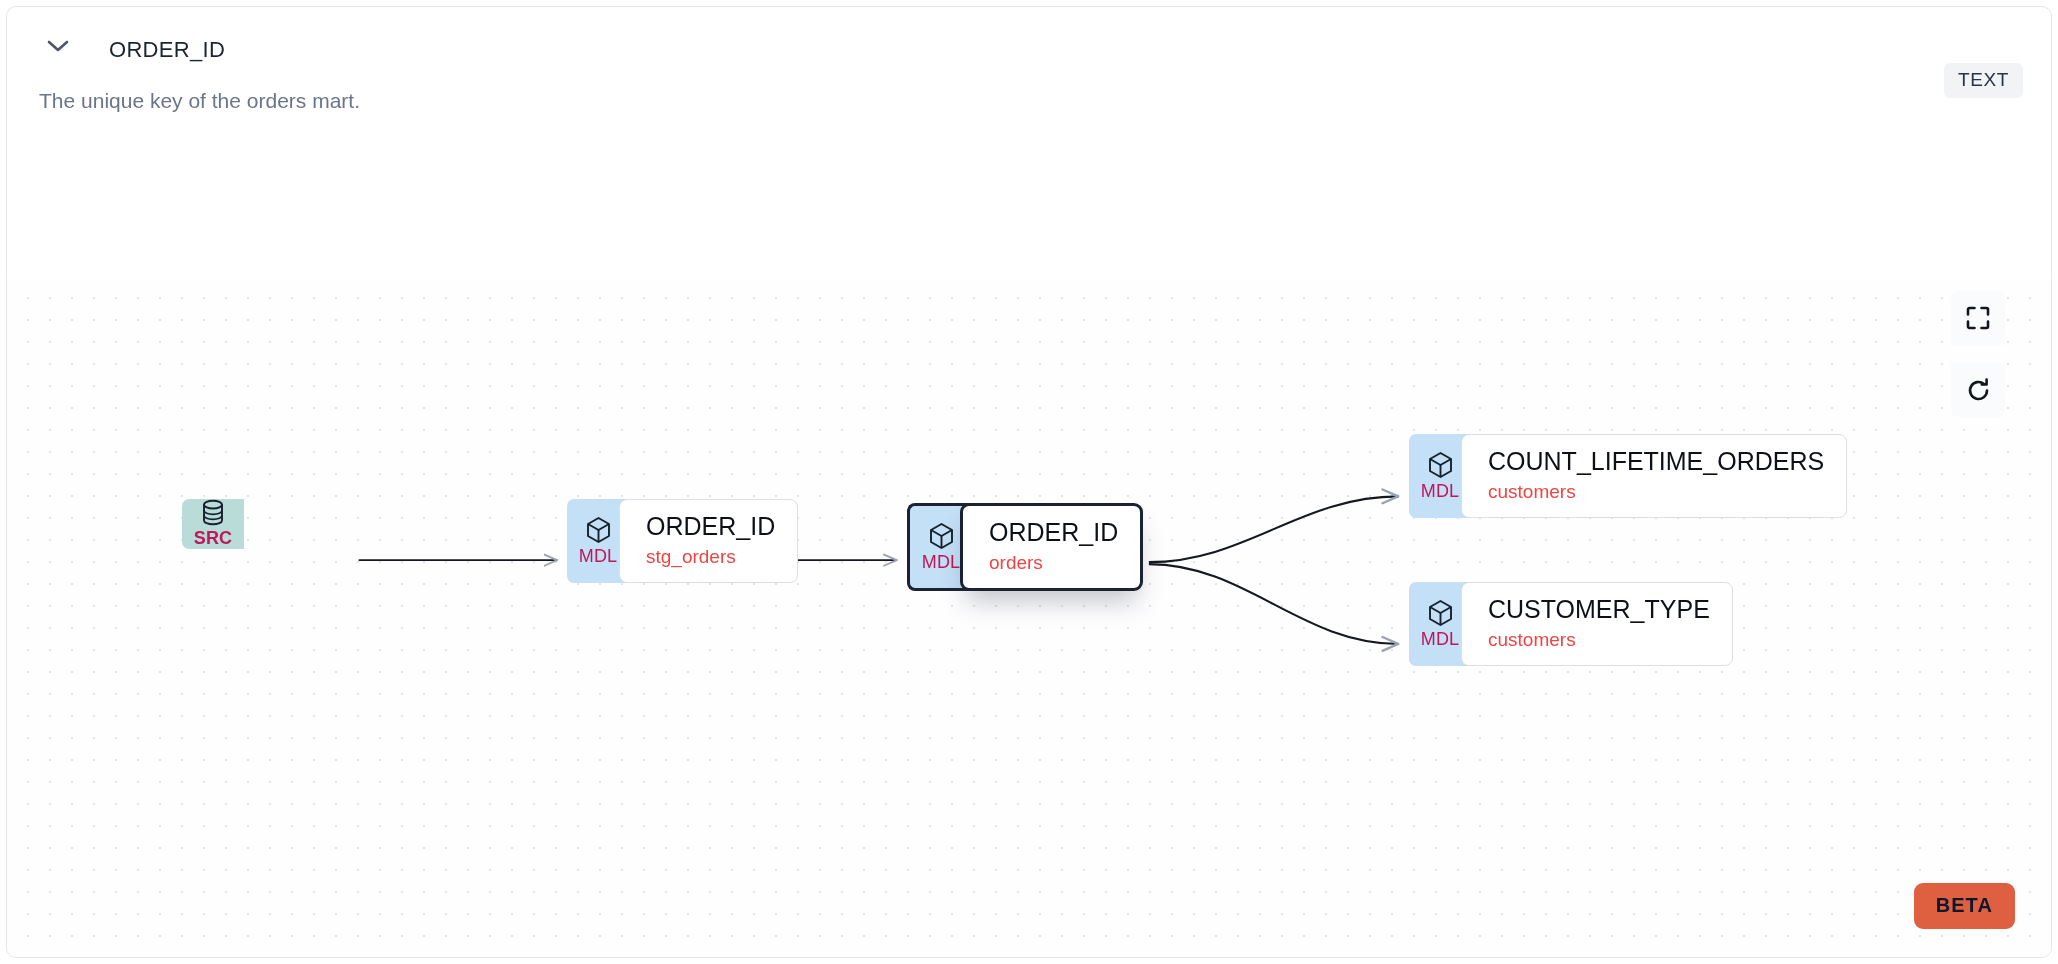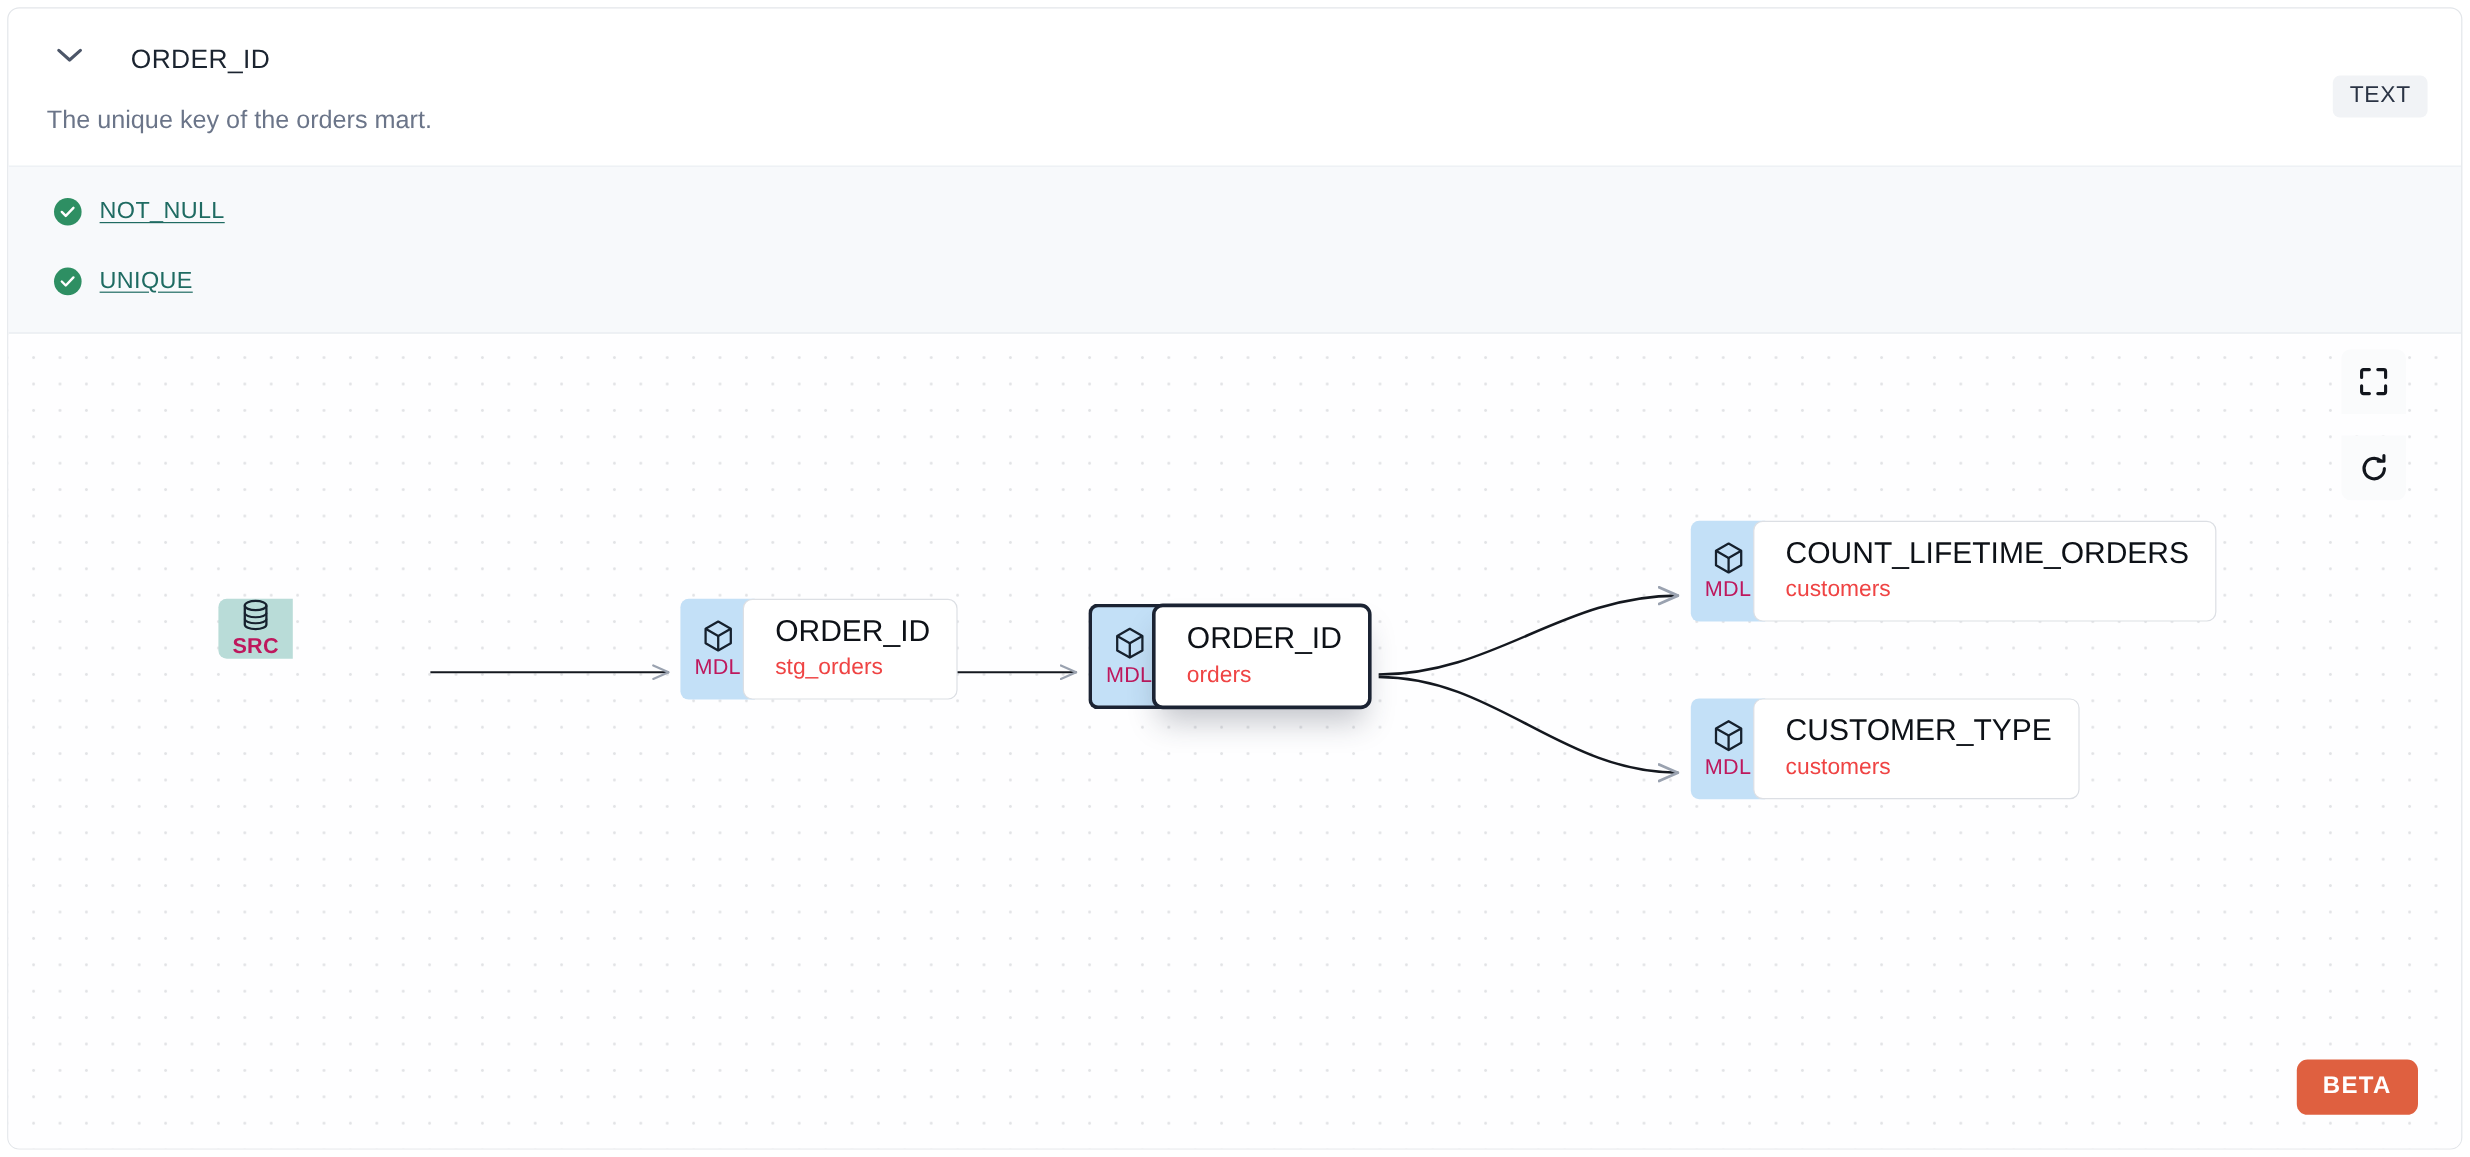--- a/index.html
+++ b/index.html
@@ -193,21 +193,21 @@
     cursor: pointer;
   }
   .ctrl-btn + .ctrl-btn { margin-top: 18px; }
   .ctrl-btn svg { display: block; }
 
   
   .beta {
     position: absolute;
     right: 36px; bottom: 28px;
     background: #df6040;
-    color: #ffffff;
+    color: #0f172a;
     font-size: 20px;
     font-weight: bold;
     letter-spacing: 1.1px;
     padding: 11px 22px 12px;
     border-radius: 9px;
     cursor: pointer;
   }
 </style>
 </head>
 <body>
@@ -219,38 +219,20 @@
       <svg width="22" height="14" viewBox="0 0 22 14">
         <path d="M2 3 L11 11 L20 3" fill="none" stroke="#4c5668" stroke-width="2.6" stroke-linecap="round" stroke-linejoin="round"></path>
       </svg>
     </span>
     <div class="col-title">ORDER_ID</div>
     <div class="type-badge">TEXT</div>
   </div>
 
   <div class="description">The unique key of the orders mart.</div>
 
-  <div class="tests">
-    <div class="test-row r0">
-      <span class="check">
-        <svg width="13" height="11" viewBox="0 0 13 11">
-          <path d="M1.5 5.6 L4.8 8.9 L11.2 2.2" fill="none" stroke="#ffffff" stroke-width="2" stroke-linecap="round" stroke-linejoin="round"></path>
-        </svg>
-      </span>
-      <span class="test-link">NOT_NULL</span>
-    </div>
-    <div class="test-row r1">
-      <span class="check">
-        <svg width="13" height="11" viewBox="0 0 13 11">
-          <path d="M1.5 5.6 L4.8 8.9 L11.2 2.2" fill="none" stroke="#ffffff" stroke-width="2" stroke-linecap="round" stroke-linejoin="round"></path>
-        </svg>
-      </span>
-      <span class="test-link">UNIQUE</span>
-    </div>
-  </div>
 
   <div class="canvas">
 
     <svg class="edges" viewBox="0 0 2046 680" preserveAspectRatio="none">
       <defs>
         <marker id="arw" markerWidth="9" markerHeight="9" refX="8.2" refY="4.5" orient="auto">
           <path d="M0.5,1.2 L8,4.5 L0.5,7.8" fill="none" stroke="#9aa2b0" stroke-width="1.1" stroke-linecap="round" stroke-linejoin="round"></path>
         </marker>
       </defs>
 

